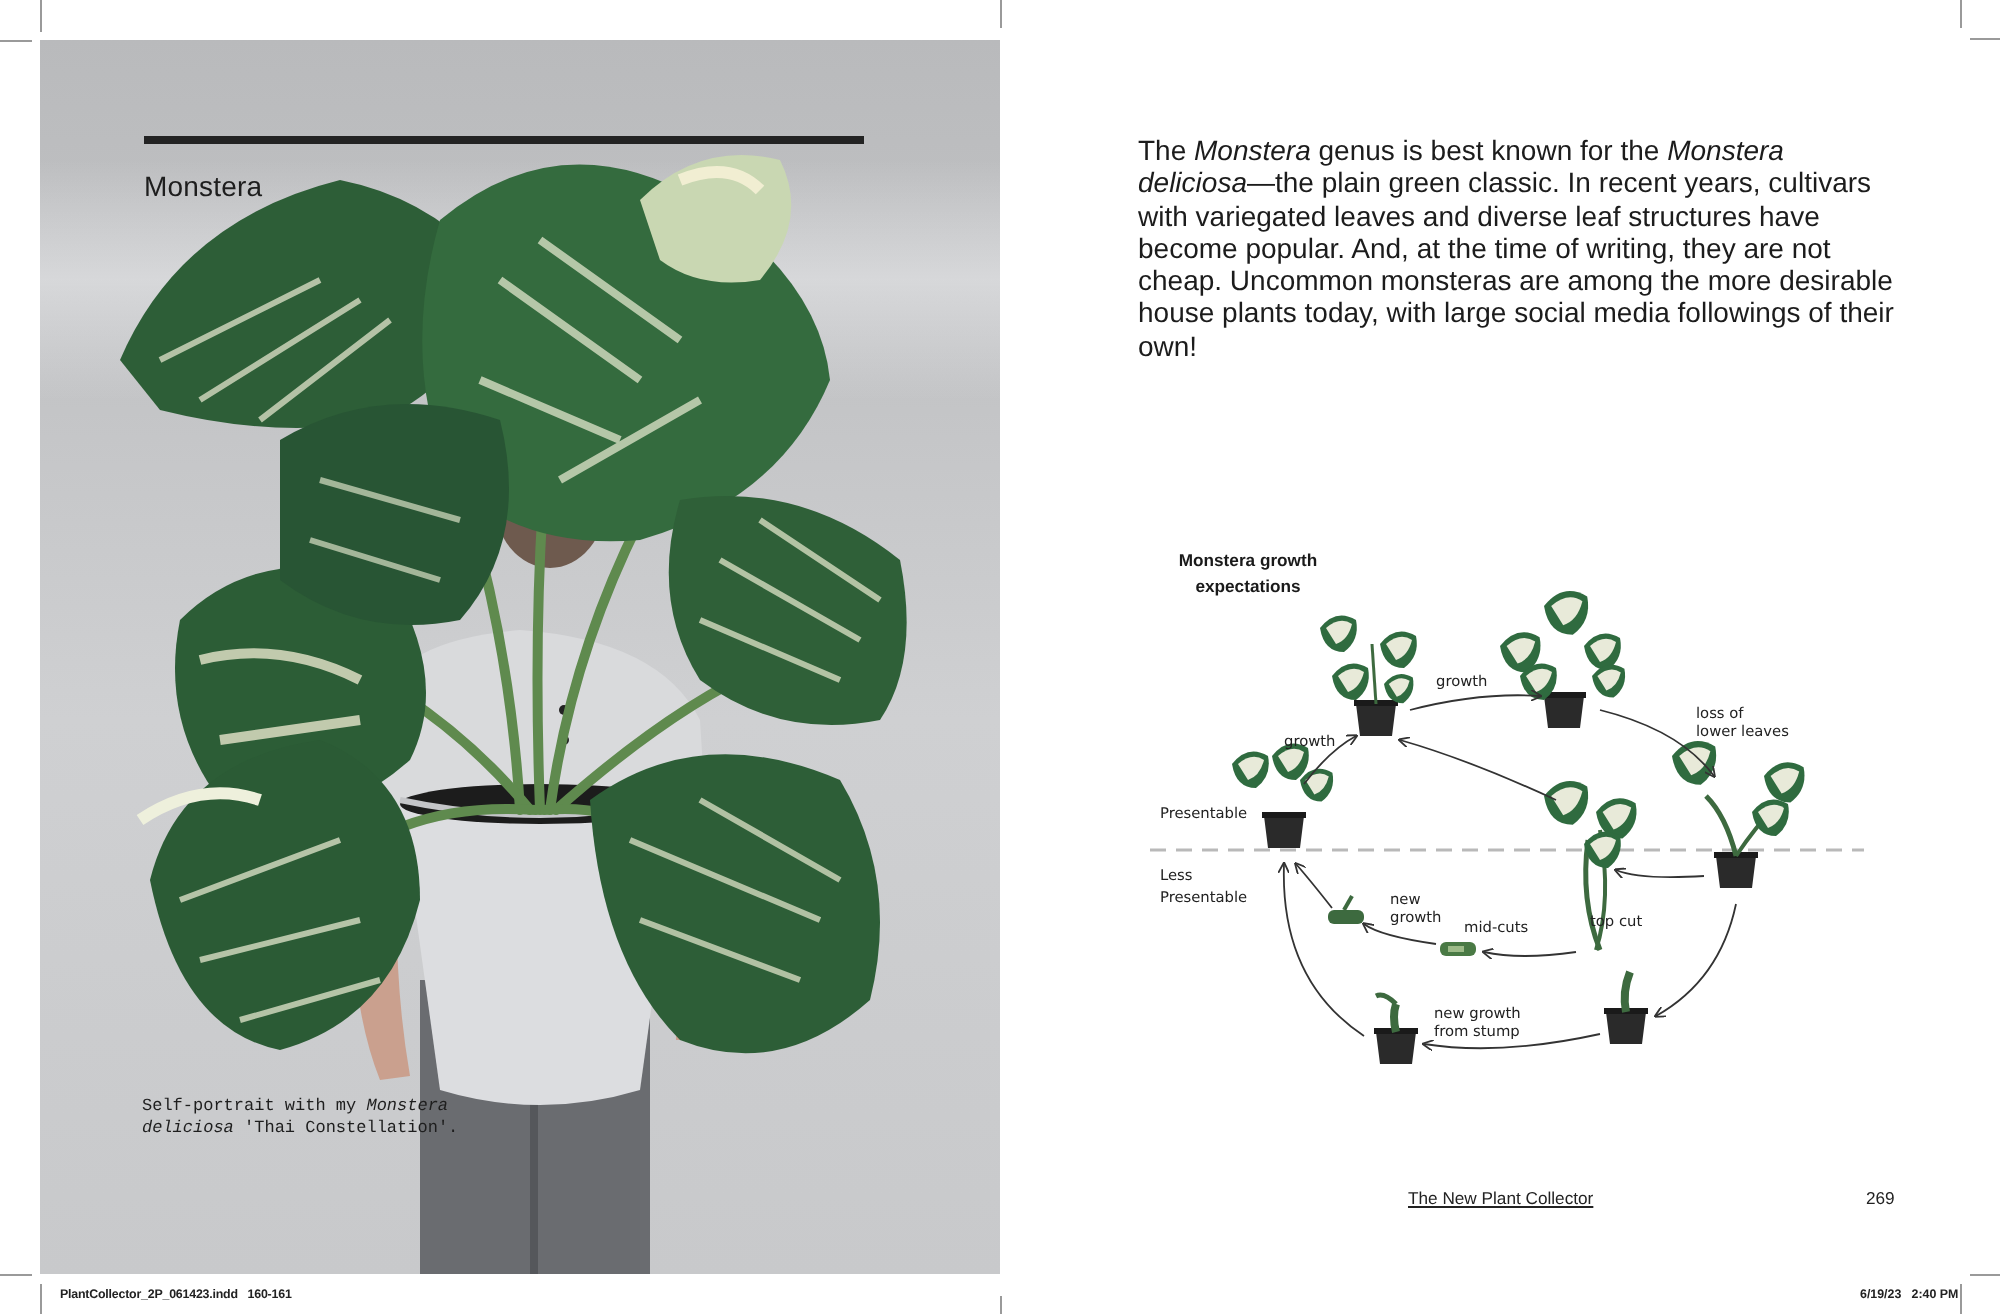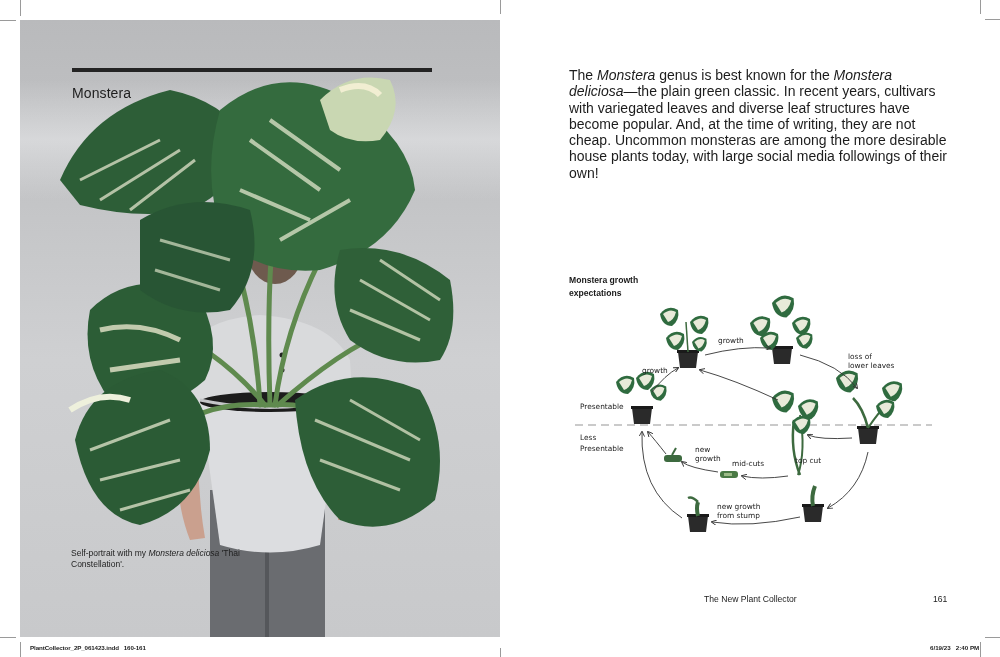--- a/index.html
+++ b/index.html
@@ -20,37 +20,37 @@
     background: linear-gradient(180deg, rgba(255,255,255,0) 0%, rgba(230,231,233,0.6) 50%, rgba(255,255,255,0) 100%);
   }
   .photo svg.plant { position: absolute; left: 0; top: 0; width: 480px; height: 617px; }
   .title-rule {
     position: absolute; left: 52px; top: 48px; width: 360px; height: 4px; background: #232323;
   }
   .photo-title {
     position: absolute; left: 52px; top: 65px; font-size: 14px; color: #1e1e1e; letter-spacing: 0.1px;
   }
   .caption {
-    position: absolute; left: 51px; top: 528px; width: 180px; font-size: 8.5px; line-height: 11px; color: #1e1e1e;
+    position: absolute; left: 51px; top: 528px; width: 180px; font-size: 8.5px; line-height: 11px; color: #1e1e1e; font-family: Liberation Mono, monospace;
   }
   .caption i { font-style: italic; }
 
   
   .body-text {
     position: absolute; left: 569px; top: 67px; width: 380px; font-size: 14px; line-height: 16.3px; color: #1c1c1c;
   }
   .body-text i { font-style: italic; }
 
   .diagram-title {
-    position: absolute; left: 569px; top: 274px; width: 110px; font-size: 8.6px; line-height: 13px; font-weight: bold; color: #1a1a1a;
+    position: absolute; left: 569px; top: 274px; width: 110px; font-size: 8.6px; line-height: 13px; font-weight: bold; color: #1a1a1a; text-align: center;
   }
   .diagram { position: absolute; left: 560px; top: 290px; width: 400px; height: 250px; }
   .hand { font-family: "DejaVu Sans", sans-serif; font-size: 7.4px; fill: #222; }
 
-  .footer-title { position: absolute; left: 704px; top: 594px; font-size: 8.6px; color: #222; }
+  .footer-title { position: absolute; left: 704px; top: 594px; font-size: 8.6px; color: #222; text-decoration: underline; }
   .footer-page { position: absolute; left: 933px; top: 594px; font-size: 8.6px; color: #222; }
 
   .slug-left { position: absolute; left: 30px; top: 644px; font-size: 6.2px; color: #222; font-weight: bold; letter-spacing: -0.1px; }
   .slug-right { position: absolute; left: 930px; top: 644px; font-size: 6.2px; color: #222; font-weight: bold; }
 </style>
 </head>
 <body>
 
 <div class="crop" style="left:20px;top:0;width:1px;height:16px;"></div>
 <div class="crop" style="left:0;top:20px;width:16px;height:1px;"></div>
@@ -237,16 +237,16 @@
   <text class="hand" x="288" y="78">lower leaves</text>
   <text class="hand" x="235" y="173">top cut</text>
   <text class="hand" x="172" y="176">mid-cuts</text>
   <text class="hand" x="135" y="162">new</text>
   <text class="hand" x="135" y="171">growth</text>
   <text class="hand" x="157" y="219">new growth</text>
   <text class="hand" x="157" y="228">from stump</text>
 </svg>
 
 <div class="footer-title">The New Plant Collector</div>
-<div class="footer-page">161</div>
+<div class="footer-page">269</div>
 
 <div class="slug-left" style="white-space:pre;">PlantCollector_2P_061423.indd   160-161</div>
 <div class="slug-right" style="white-space:pre;">6/19/23   2:40 PM</div>
 
 </body></html>

